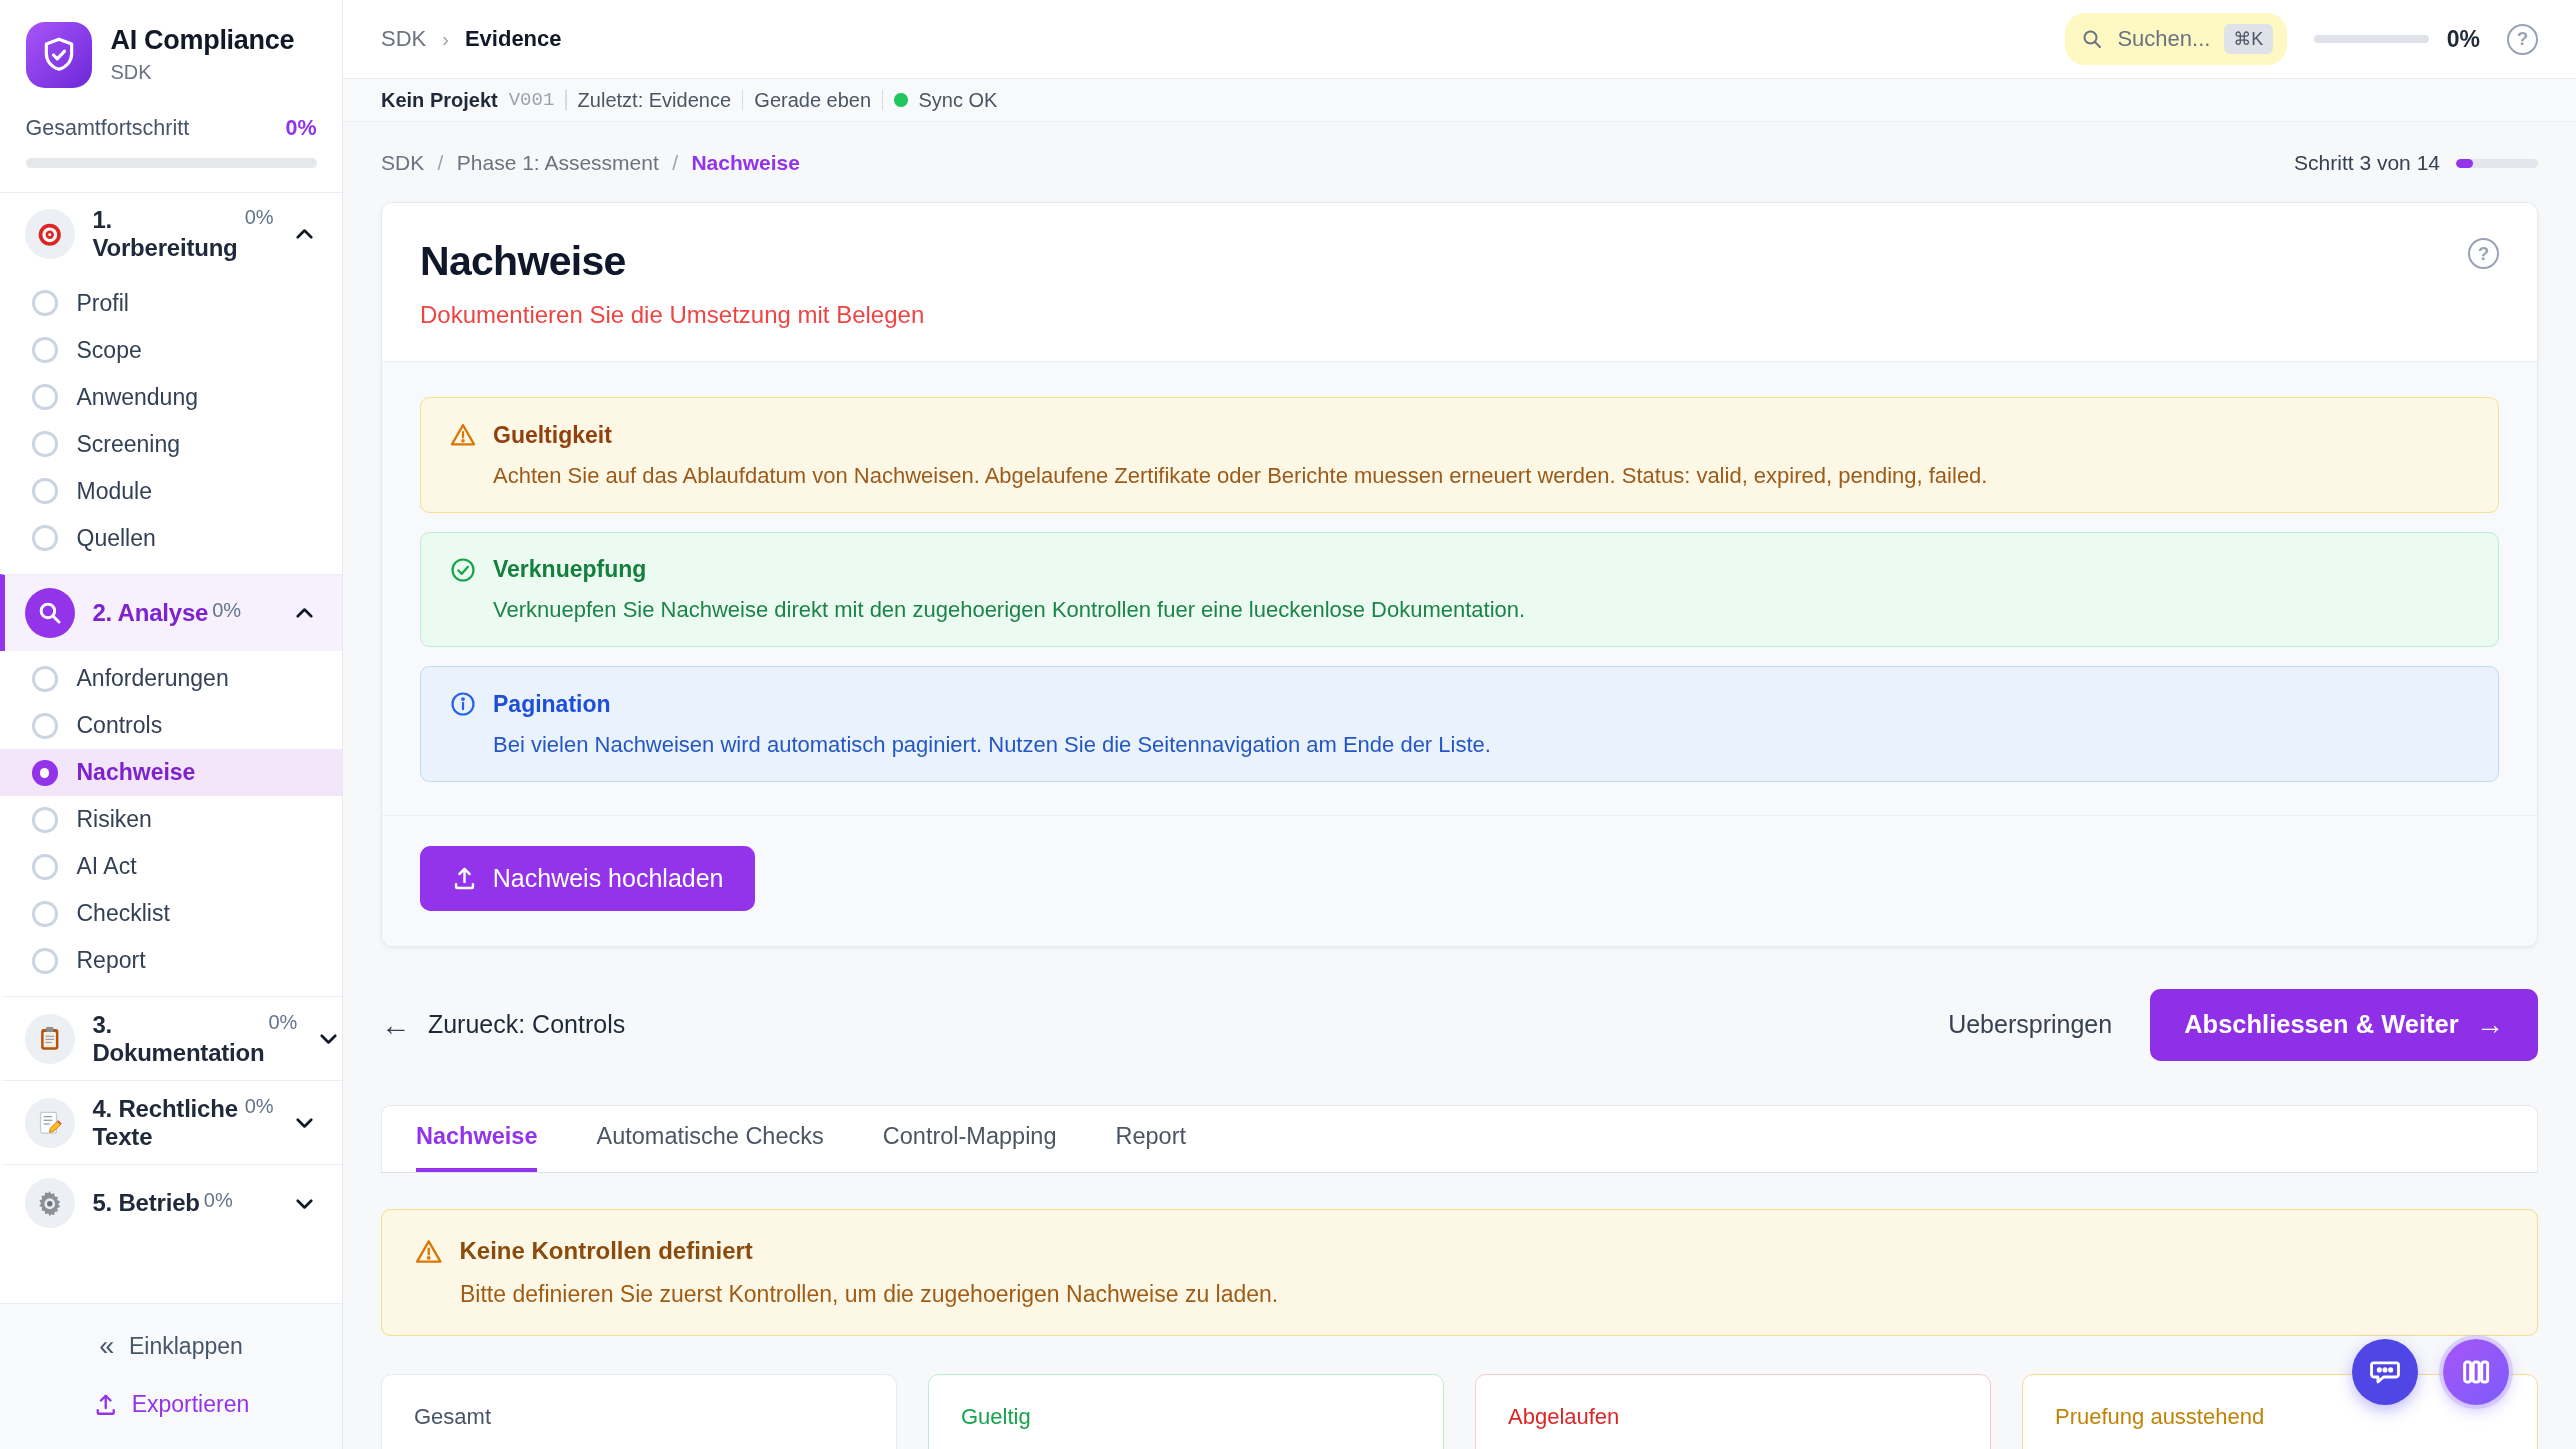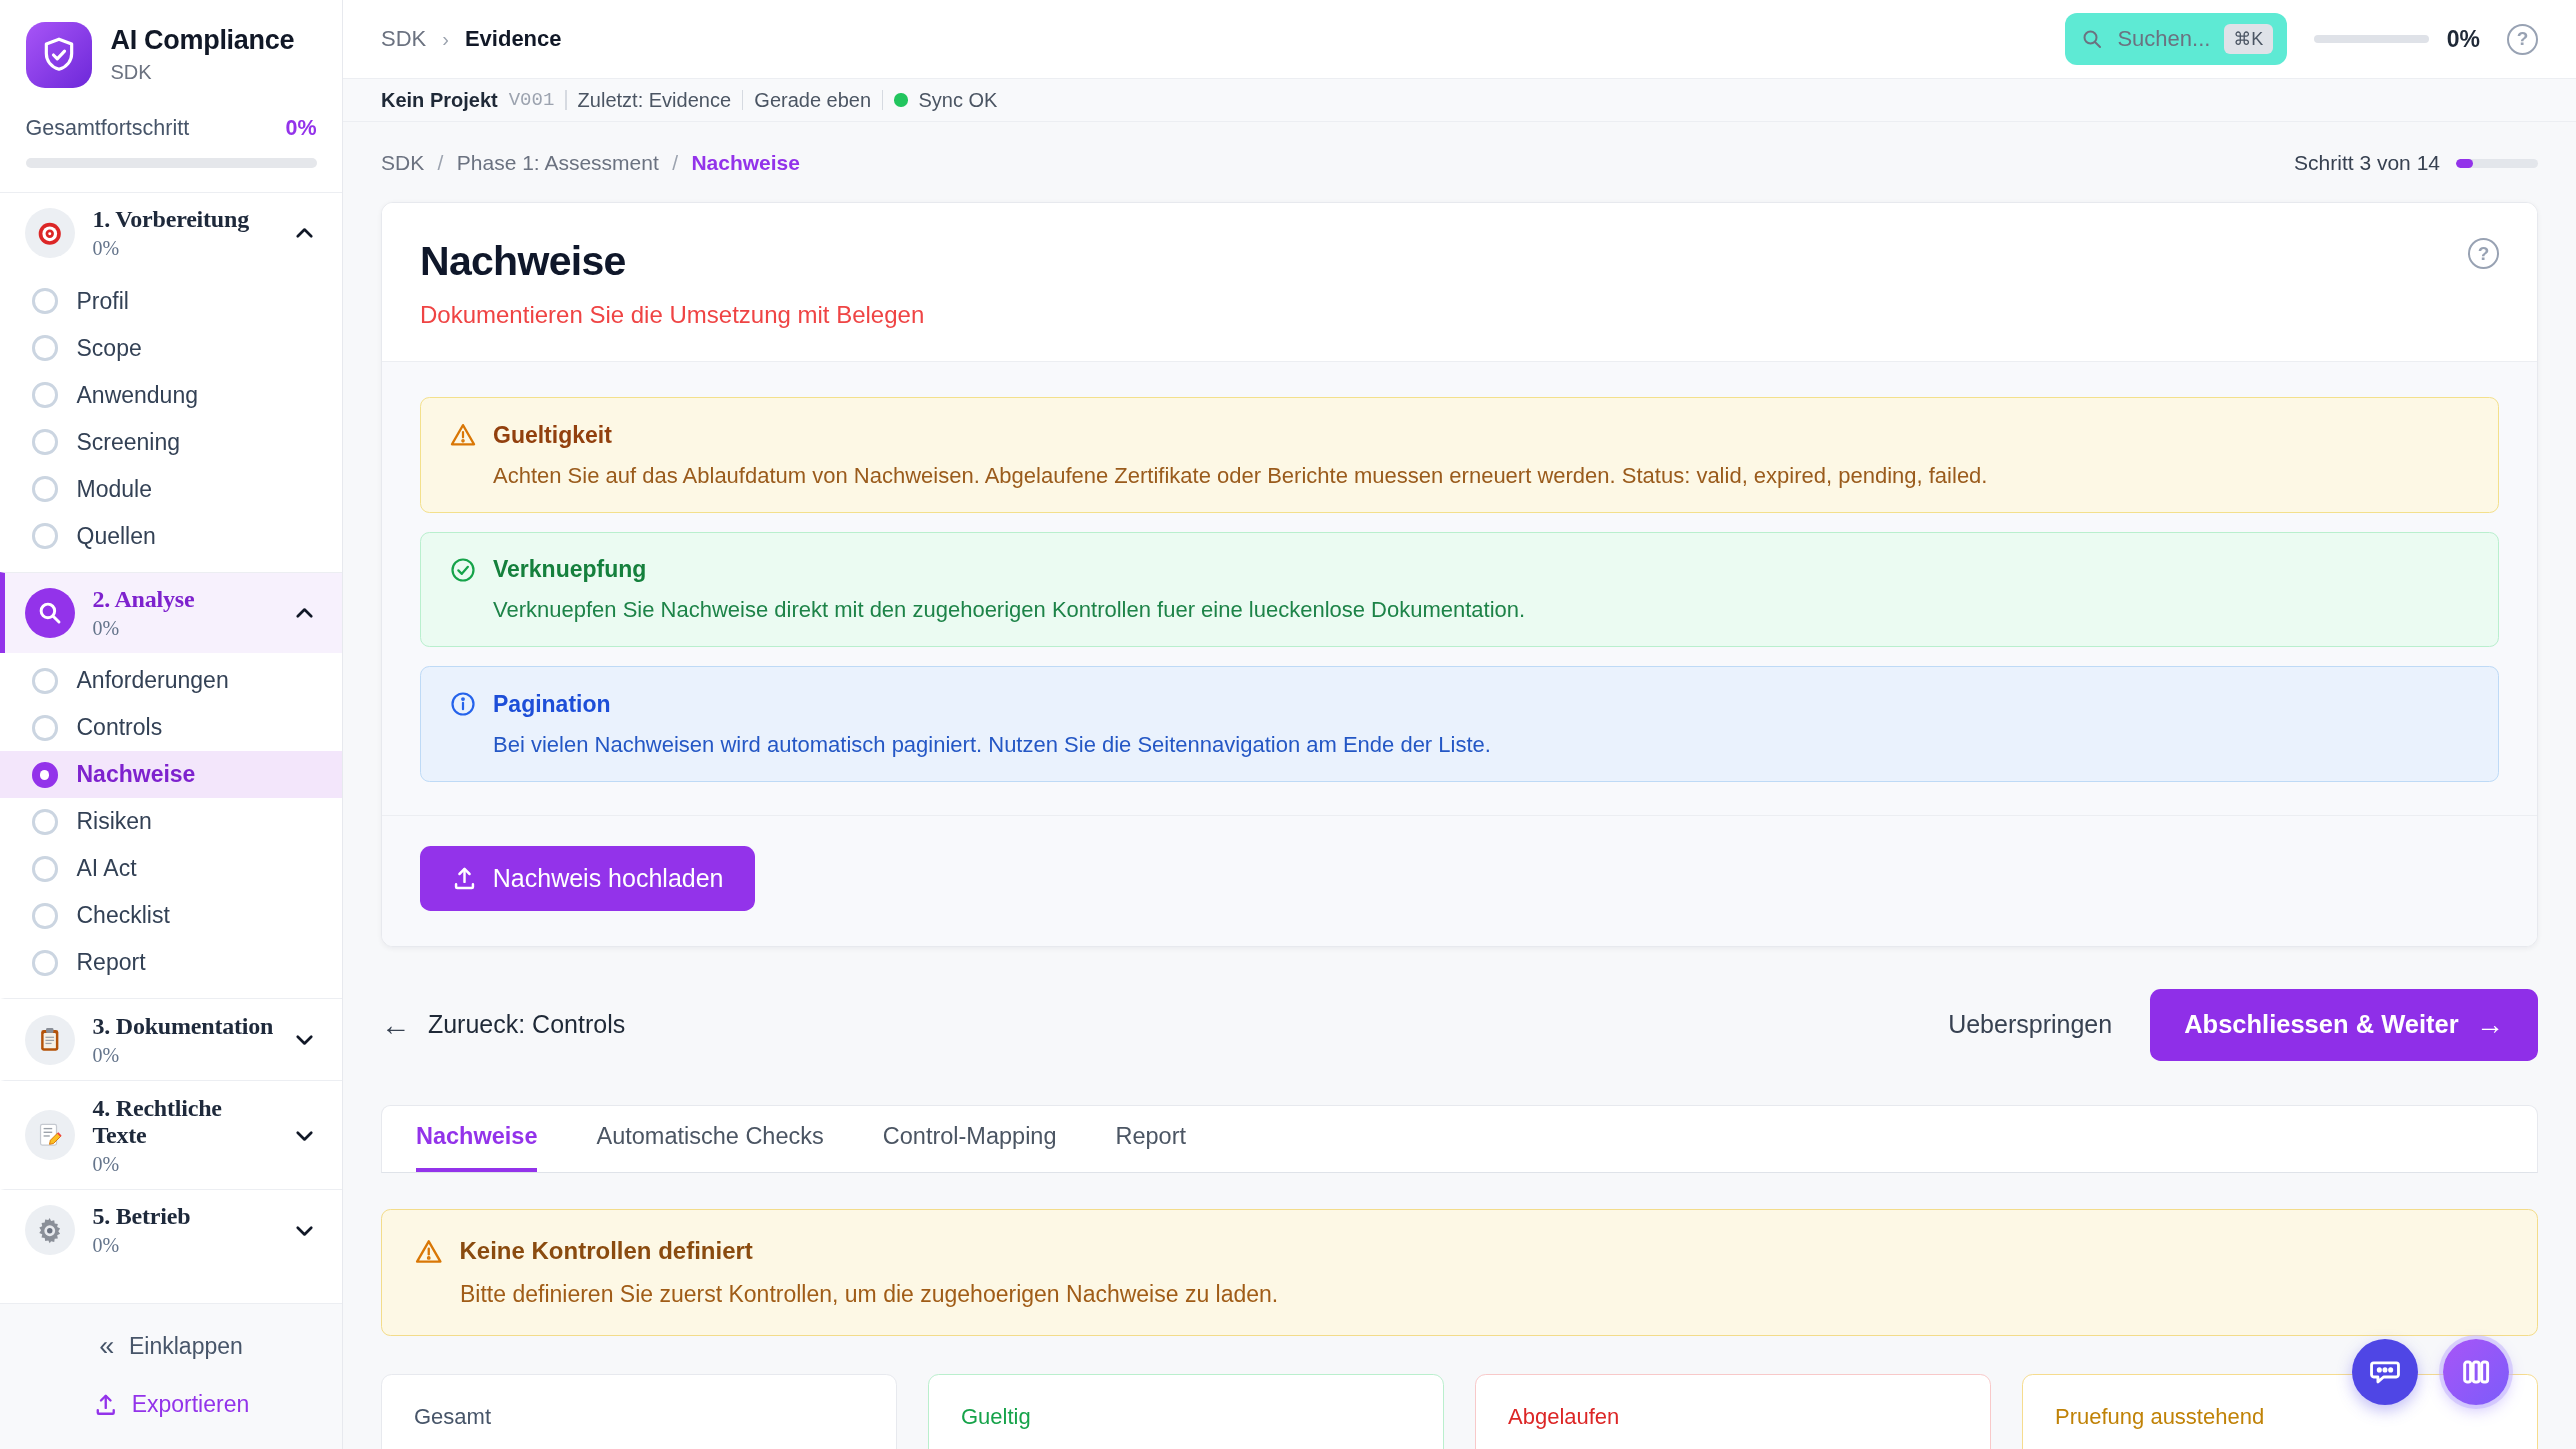--- a/index.html
+++ b/index.html
@@ -18,21 +18,21 @@
   .overall-label { font-size:21.5px; color:#475569; }
   .overall-pct { font-size:21.5px; font-weight:bold; color:#9333ea; }
   .overall-track { margin-top:17.4px; height:10px; border-radius:670px; background:#e5e7eb; overflow:hidden; }
   .overall-fill { height:100%; width:0%; background:#9333ea; border-radius:670px; }
 
   .nav { flex:1; overflow:hidden; }
   .sec { display:flex; align-items:center; gap:17.4px; padding:13.4px 24px 13.4px 20px; min-height:72px; cursor:pointer; border-left:5.4px solid transparent; }
   .sec + .sec, .items + .sec { border-top:1.3px solid #eceef2; }
   .sec-ic { width:50px; height:50px; border-radius:50%; background:#eceff3; display:flex; align-items:center; justify-content:center; flex-shrink:0; }
   .sec-ic svg { width:29.5px; height:29.5px; }
-  .sec-tx { flex:1; display:flex; flex-direction:column; gap:4px;font-family:Liberation Serif, serif; }
+  .sec-tx { flex:1; display:flex; flex-direction:row; gap:4px; }
   .sec-t { font-size:24px; font-weight:bold; color:#1e293b; letter-spacing:-0.2px; }
   .sec-p { font-size:20px; color:#64748b; }
   .sec.active { background:#f7f1fd; border-left-color:#9333ea; }
   .sec.active .sec-ic { background:#9333ea; }
   .sec.active .sec-t { color:#7e22ce; }
   .chev { color:#111827; display:flex; }
   .chev svg { width:27px; height:27px; }
   .items { padding:4px 0 12px 0; }
   .item { display:flex; align-items:center; gap:19px; padding:10px 24px 10px 32px; cursor:pointer; }
   .radio { width:25.5px; height:25.5px; border-radius:50%; border:3.4px solid #cbd5e1; background:#ffffff; flex-shrink:0; }
@@ -50,21 +50,21 @@
   .export-btn svg { width:25.5px; height:25.5px; }
 
   
   .main { flex:1; display:flex; flex-direction:column; position:relative; }
   .topbar { height:79px; background:#ffffff; border-bottom:1.3px solid #eceef2; display:flex; align-items:center; justify-content:space-between; padding:0 38px; }
   .crumb-top { display:flex; align-items:center; gap:16px; font-size:22px; }
   .crumb-root { color:#6b7280; }
   .crumb-sep { color:#9ca3af; font-size:20px; }
   .crumb-cur { color:#111827; font-weight:bold; }
   .topbar-right { display:flex; align-items:center; gap:27px; }
-  .search-pill { display:flex; align-items:center; gap:13.4px; background:#5eead4; border-radius:12px; padding:10.7px 14.8px; cursor:text; }
+  .search-pill { display:flex; align-items:center; gap:13.4px; background:#fef9c3; border-radius:20px; padding:10.7px 14.8px; cursor:text; }
   .search-pill svg { width:24px; height:24px; }
   .search-ph { font-size:22px; color:#6b7280; }
   .kbd { background:#dfe2e8; border-radius:6px; padding:4px 9.4px; font-size:18px; color:#4b5563; }
   .top-progress { display:flex; align-items:center; gap:17.4px; }
   .top-track { width:115px; height:7.4px; background:#dfe2e8; border-radius:670px; overflow:hidden; }
   .top-fill { height:100%; width:0%; background:#9333ea; }
   .top-pct { font-size:23px; font-weight:bold; color:#1f2937; }
   .help-circ { width:31px; height:31px; border-radius:50%; border:2px solid #98a2b3; color:#98a2b3; font-size:19px; font-weight:bold; display:flex; align-items:center; justify-content:center; cursor:pointer; }
 
   .statusbar { height:43px; background:#f8f9fb; border-bottom:1.3px solid #eceef2; display:flex; align-items:center; gap:11px; padding:0 38px; }

